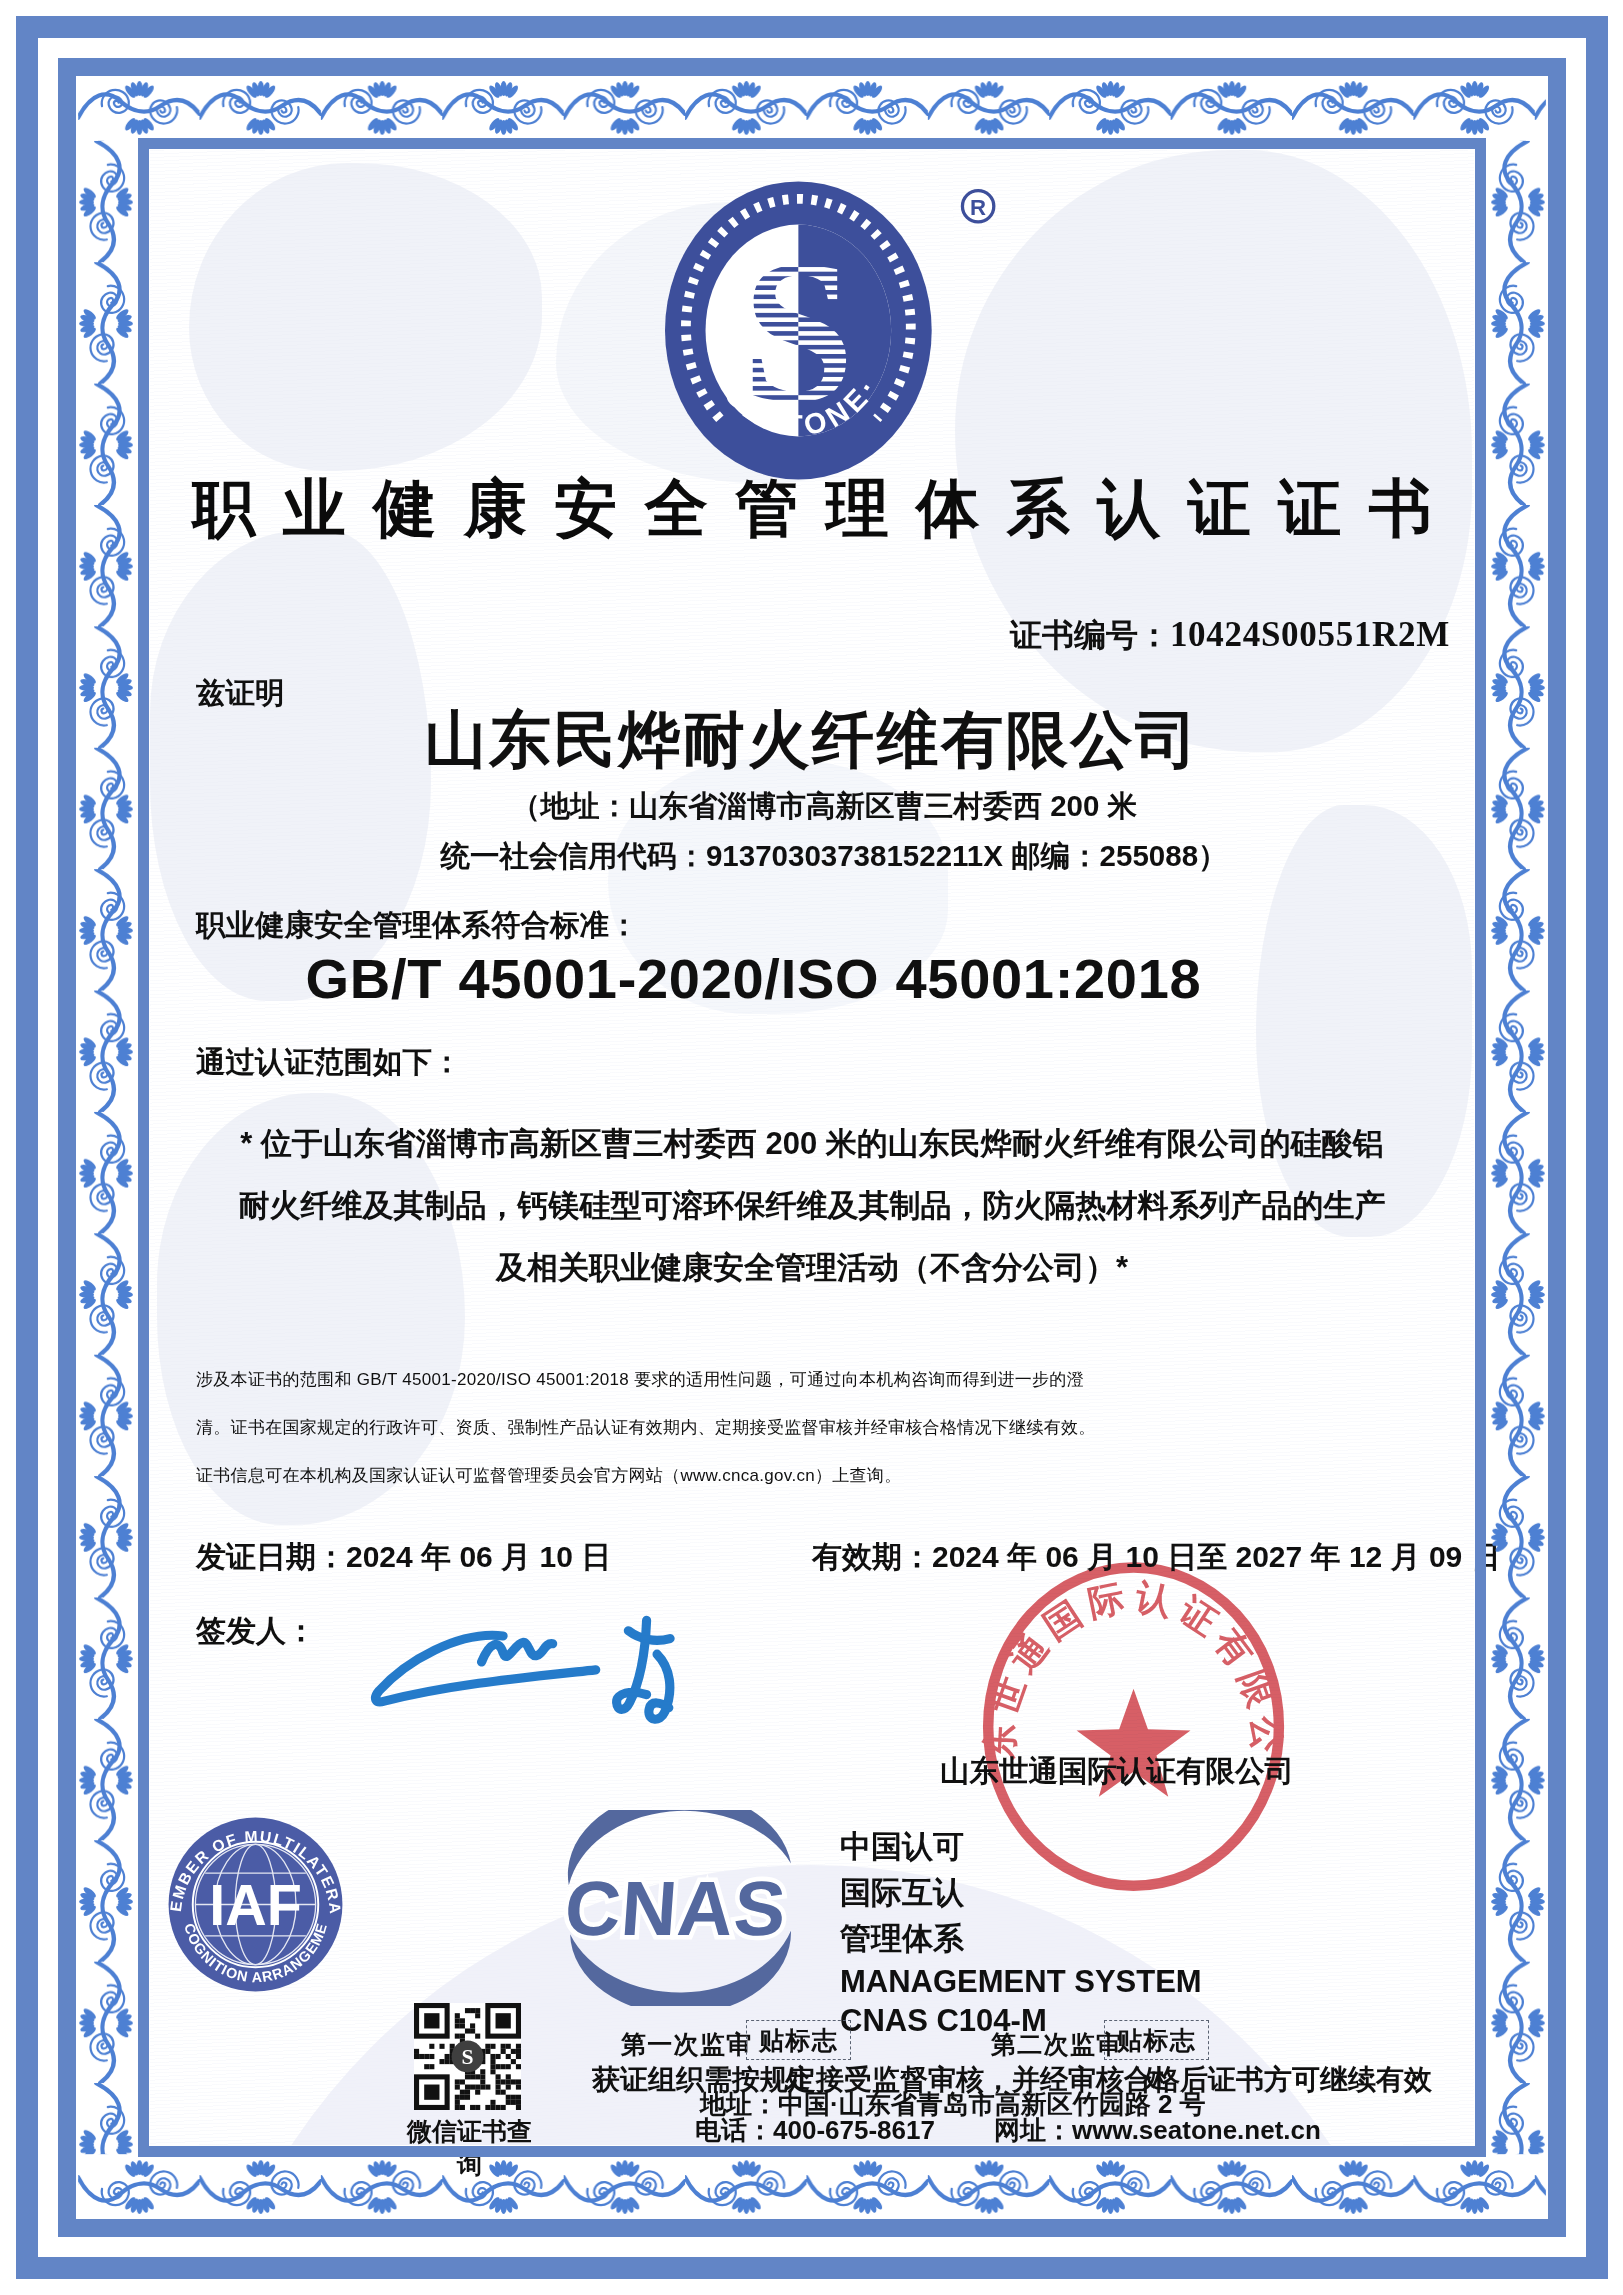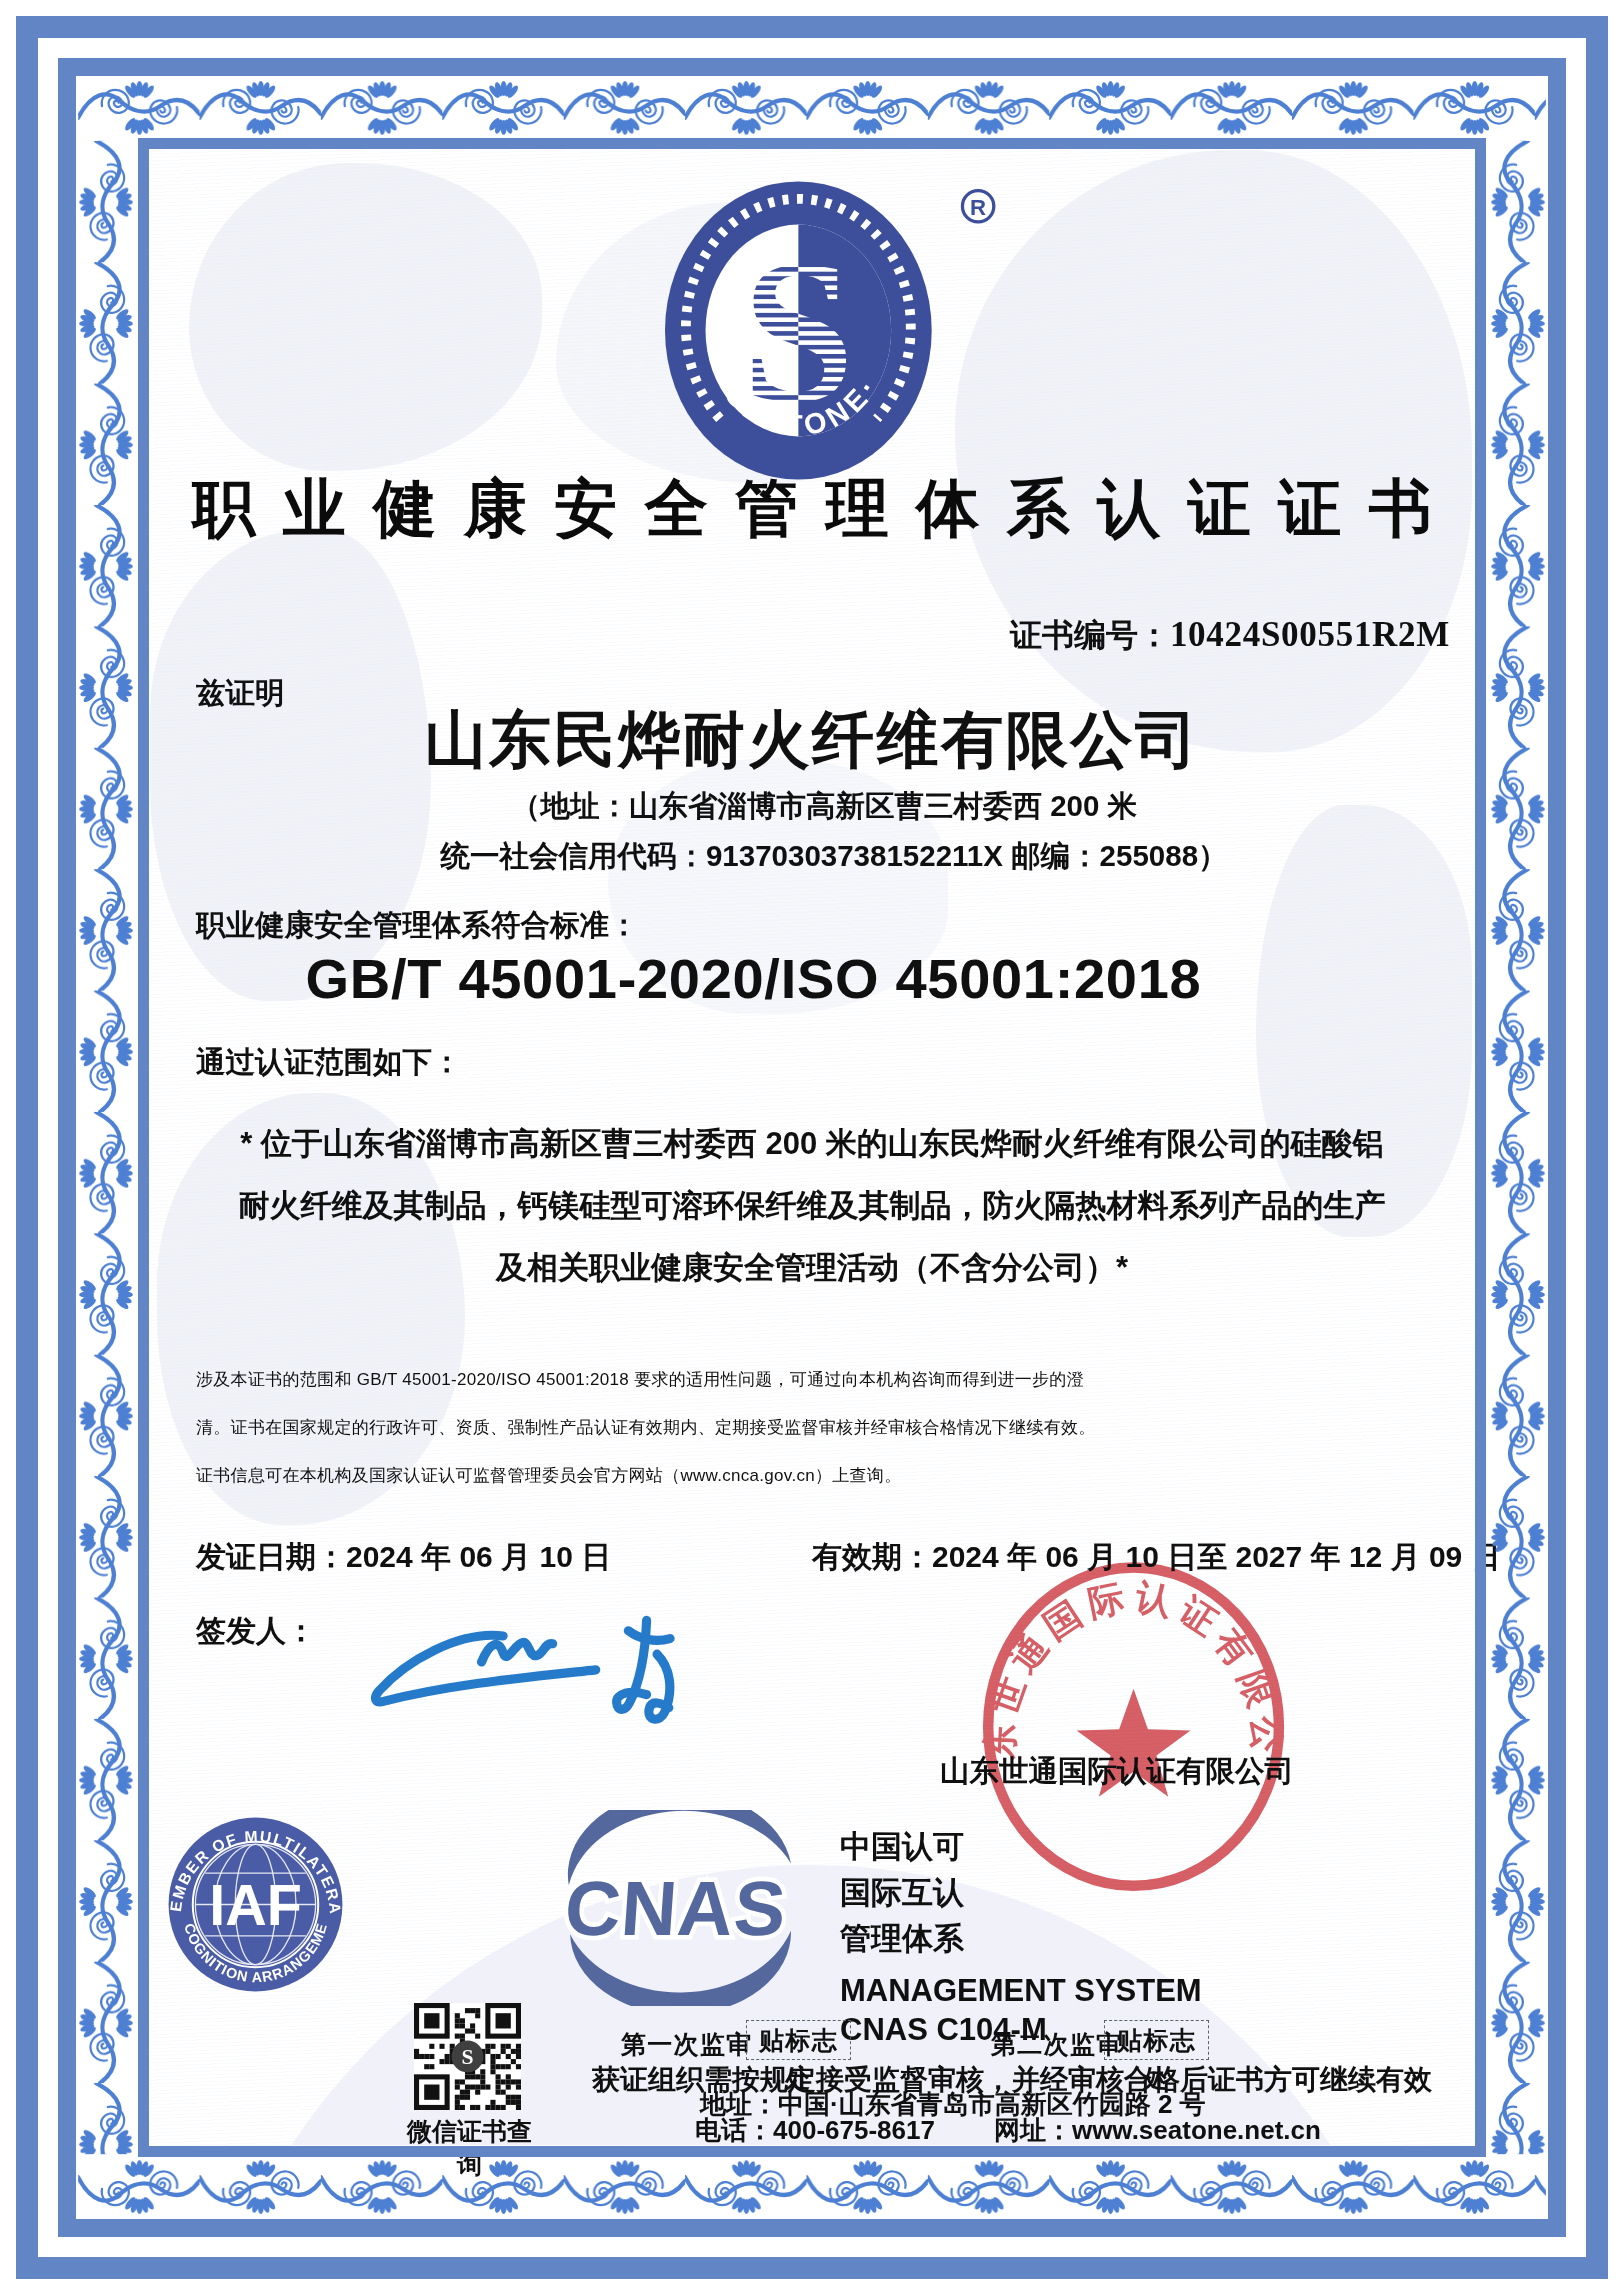--- a/index.html
+++ b/index.html
@@ -232,21 +232,21 @@
   <svg class="abs cnas" width="241" height="196" viewBox="0 0 368 300">
     <path d="M 10,115 A 180,140 0 0 1 350,82 A 145,108 0 0 0 10,115 Z" fill="#54689e"></path>
     <path d="M 350,185 A 180,140 0 0 1 12,190 A 145,108 0 0 0 350,185 Z" fill="#54689e"></path>
     <text x="184" y="192" text-anchor="middle" font-size="118" font-weight="bold" letter-spacing="1" fill="#54689e" stroke="#ffffff" stroke-width="14" paint-order="stroke" transform="skewX(-4)">CNAS</text>
   </svg>
 
   <div class="abs accblock">
     <div>中国认可</div>
     <div>国际互认</div>
     <div>管理体系</div>
-    <div class="en" style="margin-top:9px">MANAGEMENT SYSTEM</div>
+    <div class="en" style="margin-top:0">MANAGEMENT SYSTEM</div>
     <div class="en">CNAS C104-M</div>
   </div>
 
   <svg class="abs qr" width="107" height="107" viewBox="0 0 168 168">
     <rect width="168" height="168" fill="#ffffff"></rect>
     <g id="qr-modules" fill="#111111">
         <rect x="80" y="8" width="8" height="8"></rect>
         <rect x="88" y="8" width="8" height="8"></rect>
         <rect x="96" y="8" width="8" height="8"></rect>
         <rect x="64" y="16" width="8" height="8"></rect>

